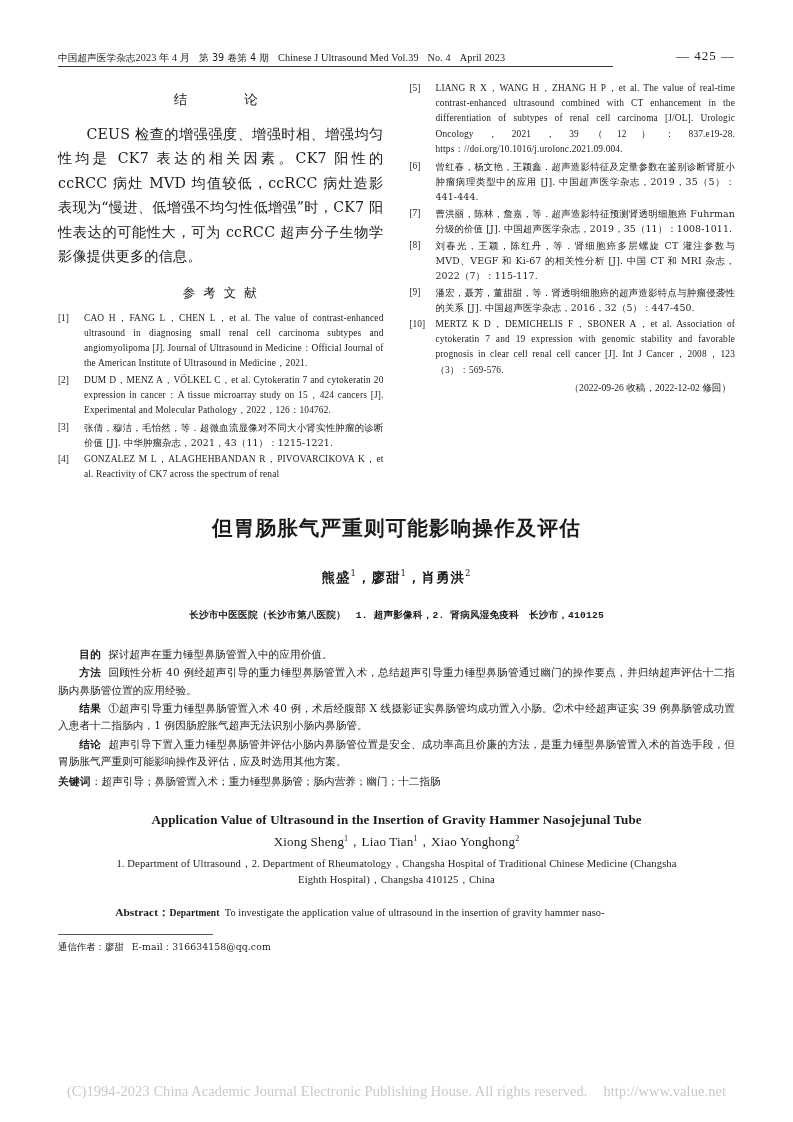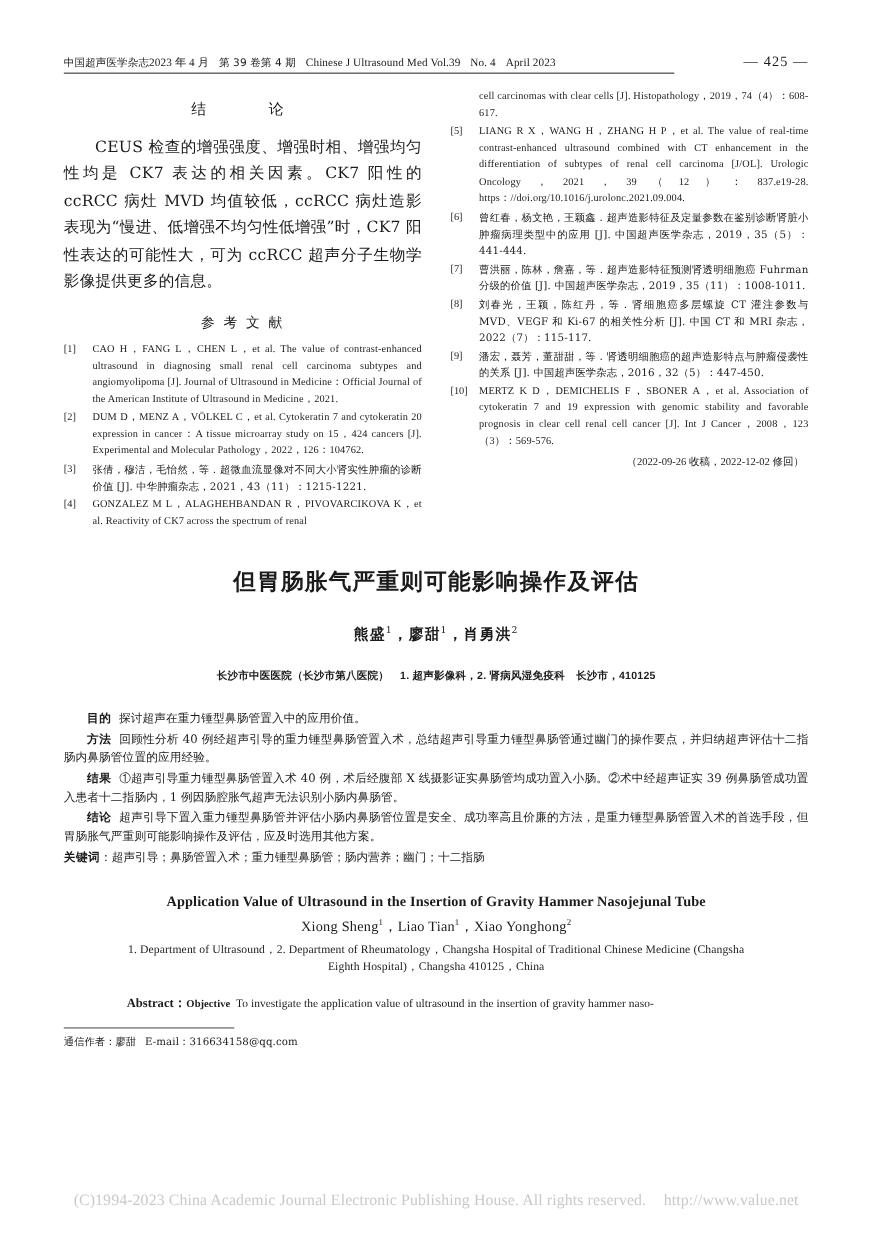--- a/index.html
+++ b/index.html
@@ -122,21 +122,21 @@
     text-align: center;
     font-family: "DejaVu Serif", serif;
     font-weight: bold;
     font-size: 13.5px;
     letter-spacing: 1px;
     margin-bottom: 22px;
   }
   .art-authors sup { font-size: 8.5px; font-weight: normal; }
   .art-affil {
     text-align: center;
-    font-family: Liberation Sans, sans-serif;
+    font-family: Liberation Mono, monospace;
     font-weight: bold;
     font-size: 9.6px;
     letter-spacing: 0.2px;
     margin-bottom: 24px;
   }
   .art-affil .gap { display: inline-block; width: 10px; }
 
   .abs-label {
     font-family: "DejaVu Sans", sans-serif;
     font-weight: bold;
@@ -262,24 +262,20 @@
           <span class="ref-body cn">张倩，穆洁，毛怡然，等．超微血流显像对不同大小肾实性肿瘤的诊断价值 [J]. 中华肿瘤杂志，2021，43（11）：1215-1221.</span>
         </div>
         <div class="ref-item">
           <span class="ref-num">[4]</span>
           <span class="ref-body">GONZALEZ M L，ALAGHEHBANDAN R，PIVOVARCIKOVA K，et al. Reactivity of CK7 across the spectrum of renal</span>
         </div>
       </div>
     </div>
 
     <div class="col">
-      <div class="ref-item">
-        <span class="ref-num"></span>
-        <span class="ref-body">cell carcinomas with clear cells [J]. Histopathology，2019，74（4）：608-617.</span>
-      </div>
 
       <div class="ref-list">
         <div class="ref-item">
           <span class="ref-num">[5]</span>
           <span class="ref-body">LIANG R X，WANG H，ZHANG H P，et al. The value of real-time contrast-enhanced ultrasound combined with CT enhancement in the differentiation of subtypes of renal cell carcinoma [J/OL]. Urologic Oncology，2021，39（12）：837.e19-28. https：//doi.org/10.1016/j.urolonc.2021.09.004.</span>
         </div>
         <div class="ref-item">
           <span class="ref-num">[6]</span>
           <span class="ref-body cn">曾红春，杨文艳，王颖鑫．超声造影特征及定量参数在鉴别诊断肾脏小肿瘤病理类型中的应用 [J]. 中国超声医学杂志，2019，35（5）：441-444.</span>
         </div>
@@ -335,21 +331,21 @@
       <span class="abs-key">关键词</span>：<span>超声引导；鼻肠管置入术；重力锤型鼻肠管；肠内营养；幽门；十二指肠</span>
     </div>
 
     <div class="en-block">
       <div class="en-title">Application Value of Ultrasound in the Insertion of Gravity Hammer Nasojejunal Tube</div>
       <div class="en-authors">
         <span>Xiong Sheng</span><sup>1</sup>，<span>Liao Tian</span><sup>1</sup>，<span>Xiao Yonghong</span><sup>2</sup>
       </div>
       <div class="en-affil">1. Department of Ultrasound，2. Department of Rheumatology，Changsha Hospital of Traditional Chinese Medicine (Changsha Eighth Hospital)，Changsha 410125，China</div>
       <div class="en-abs">
-        <span class="b">Abstract：</span><span class="o">Objective</span>&nbsp;&nbsp;<span>To investigate the application value of ultrasound in the insertion of gravity hammer naso-</span>
+        <span class="b">Abstract：</span><span class="o">Department</span>&nbsp;&nbsp;<span>To investigate the application value of ultrasound in the insertion of gravity hammer naso-</span>
       </div>
     </div>
   </div>
 
   <div class="foot-rule"></div>
   <div class="footnote">
     <span>通信作者：廖甜</span><span class="gap"></span><span>E-mail：316634158@qq.com</span>
   </div>
 
   <div class="copyright">

